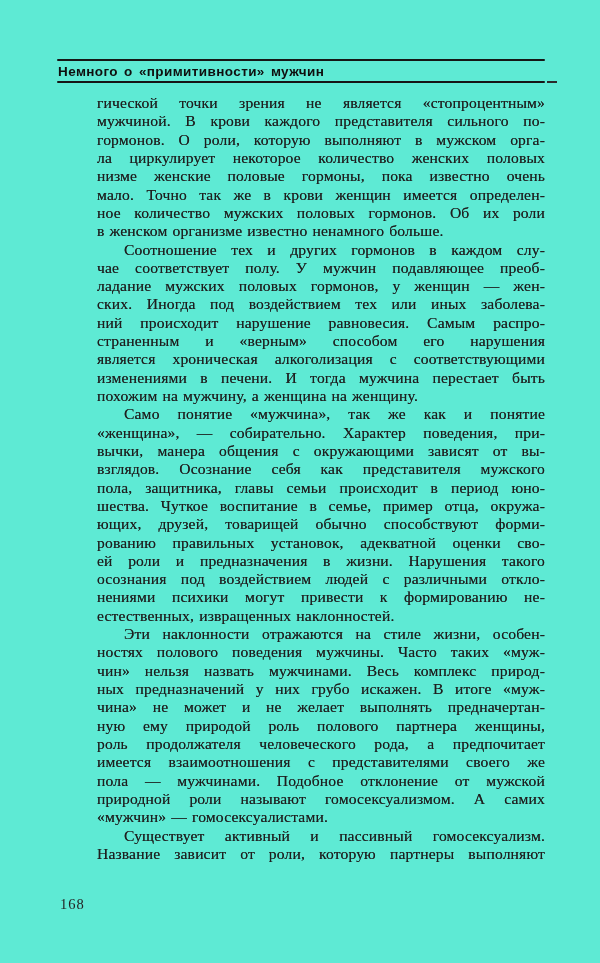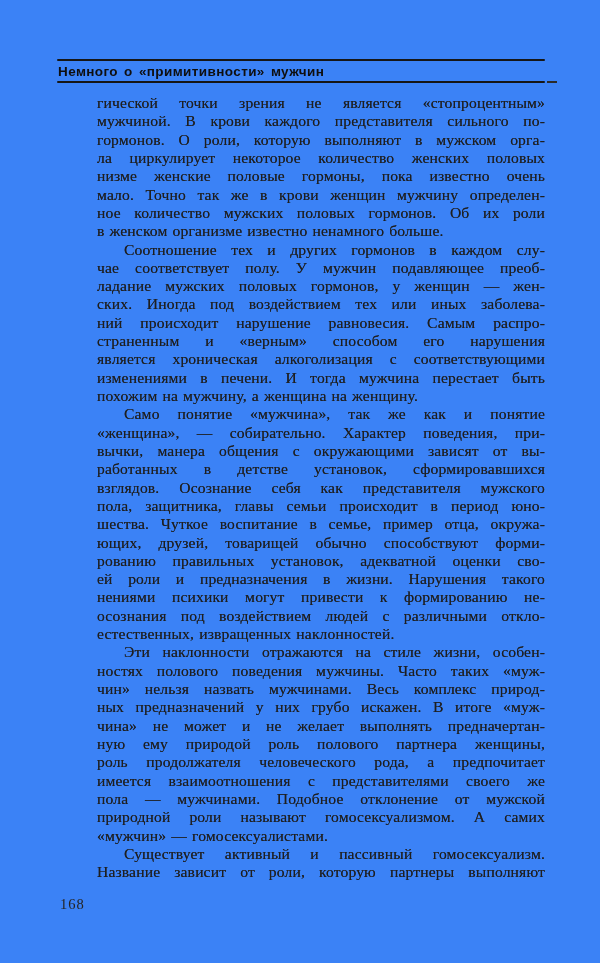--- a/index.html
+++ b/index.html
@@ -1,21 +1,21 @@
 <!DOCTYPE html>
 <html lang="ru"><head>
 <meta charset="utf-8">
 <style>
   html, body { margin: 0; padding: 0; background: #e9e9e6; }
   .page {
     position: relative;
     width: 600px;
     height: 963px;
     margin: 0 auto;
-    background: #3b82f6;
+    background: #5eead4;
     overflow: hidden;
     font-family: "Liberation Serif", serif;
     color: #1f1f1f;
   }
   
   .running-head {
     position: absolute;
     top: 59px;
     left: 57px;
     right: 55px;
@@ -98,48 +98,47 @@
     </div>
   </div>
 
   <div class="text-body">
       <div class="para">
         <div class="line">гической точки зрения не является «стопроцентным»</div>
         <div class="line">мужчиной. В крови каждого представителя сильного по-</div>
         <div class="line">гормонов. О роли, которую выполняют в мужском орга-</div>
         <div class="line">ла циркулирует некоторое количество женских половых</div>
         <div class="line">низме женские половые гормоны, пока известно очень</div>
-        <div class="line">мало. Точно так же в крови женщин мужчину определен-</div>
+        <div class="line">мало. Точно так же в крови женщин имеется определен-</div>
         <div class="line">ное количество мужских половых гормонов. Об их роли</div>
         <div class="line end">в женском организме известно ненамного больше.</div>
       </div>
       <div class="para">
         <div class="line indent">Соотношение тех и других гормонов в каждом слу-</div>
         <div class="line">чае соответствует полу. У мужчин подавляющее преоб-</div>
         <div class="line">ладание мужских половых гормонов, у женщин — жен-</div>
         <div class="line">ских. Иногда под воздействием тех или иных заболева-</div>
         <div class="line">ний происходит нарушение равновесия. Самым распро-</div>
         <div class="line">страненным и «верным» способом его нарушения</div>
         <div class="line">является хроническая алкоголизация с соответствующими</div>
         <div class="line">изменениями в печени. И тогда мужчина перестает быть</div>
         <div class="line end">похожим на мужчину, а женщина на женщину.</div>
       </div>
       <div class="para">
         <div class="line indent">Само понятие «мужчина», так же как и понятие</div>
         <div class="line">«женщина», — собирательно. Характер поведения, при-</div>
         <div class="line">вычки, манера общения с окружающими зависят от вы-</div>
-        <div class="line">работанных в детстве установок, сформировавшихся</div>
         <div class="line">взглядов. Осознание себя как представителя мужского</div>
         <div class="line">пола, защитника, главы семьи происходит в период юно-</div>
         <div class="line">шества. Чуткое воспитание в семье, пример отца, окружа-</div>
         <div class="line">ющих, друзей, товарищей обычно способствуют форми-</div>
         <div class="line">рованию правильных установок, адекватной оценки сво-</div>
         <div class="line">ей роли и предназначения в жизни. Нарушения такого</div>
+        <div class="line">осознания под воздействием людей с различными откло-</div>
         <div class="line">нениями психики могут привести к формированию не-</div>
-        <div class="line">осознания под воздействием людей с различными откло-</div>
         <div class="line end">естественных, извращенных наклонностей.</div>
       </div>
       <div class="para">
         <div class="line indent">Эти наклонности отражаются на стиле жизни, особен-</div>
         <div class="line">ностях полового поведения мужчины. Часто таких «муж-</div>
         <div class="line">чин» нельзя назвать мужчинами. Весь комплекс природ-</div>
         <div class="line">ных предназначений у них грубо искажен. В итоге «муж-</div>
         <div class="line">чина» не может и не желает выполнять предначертан-</div>
         <div class="line">ную ему природой роль полового партнера женщины,</div>
         <div class="line">роль продолжателя человеческого рода, а предпочитает</div>

